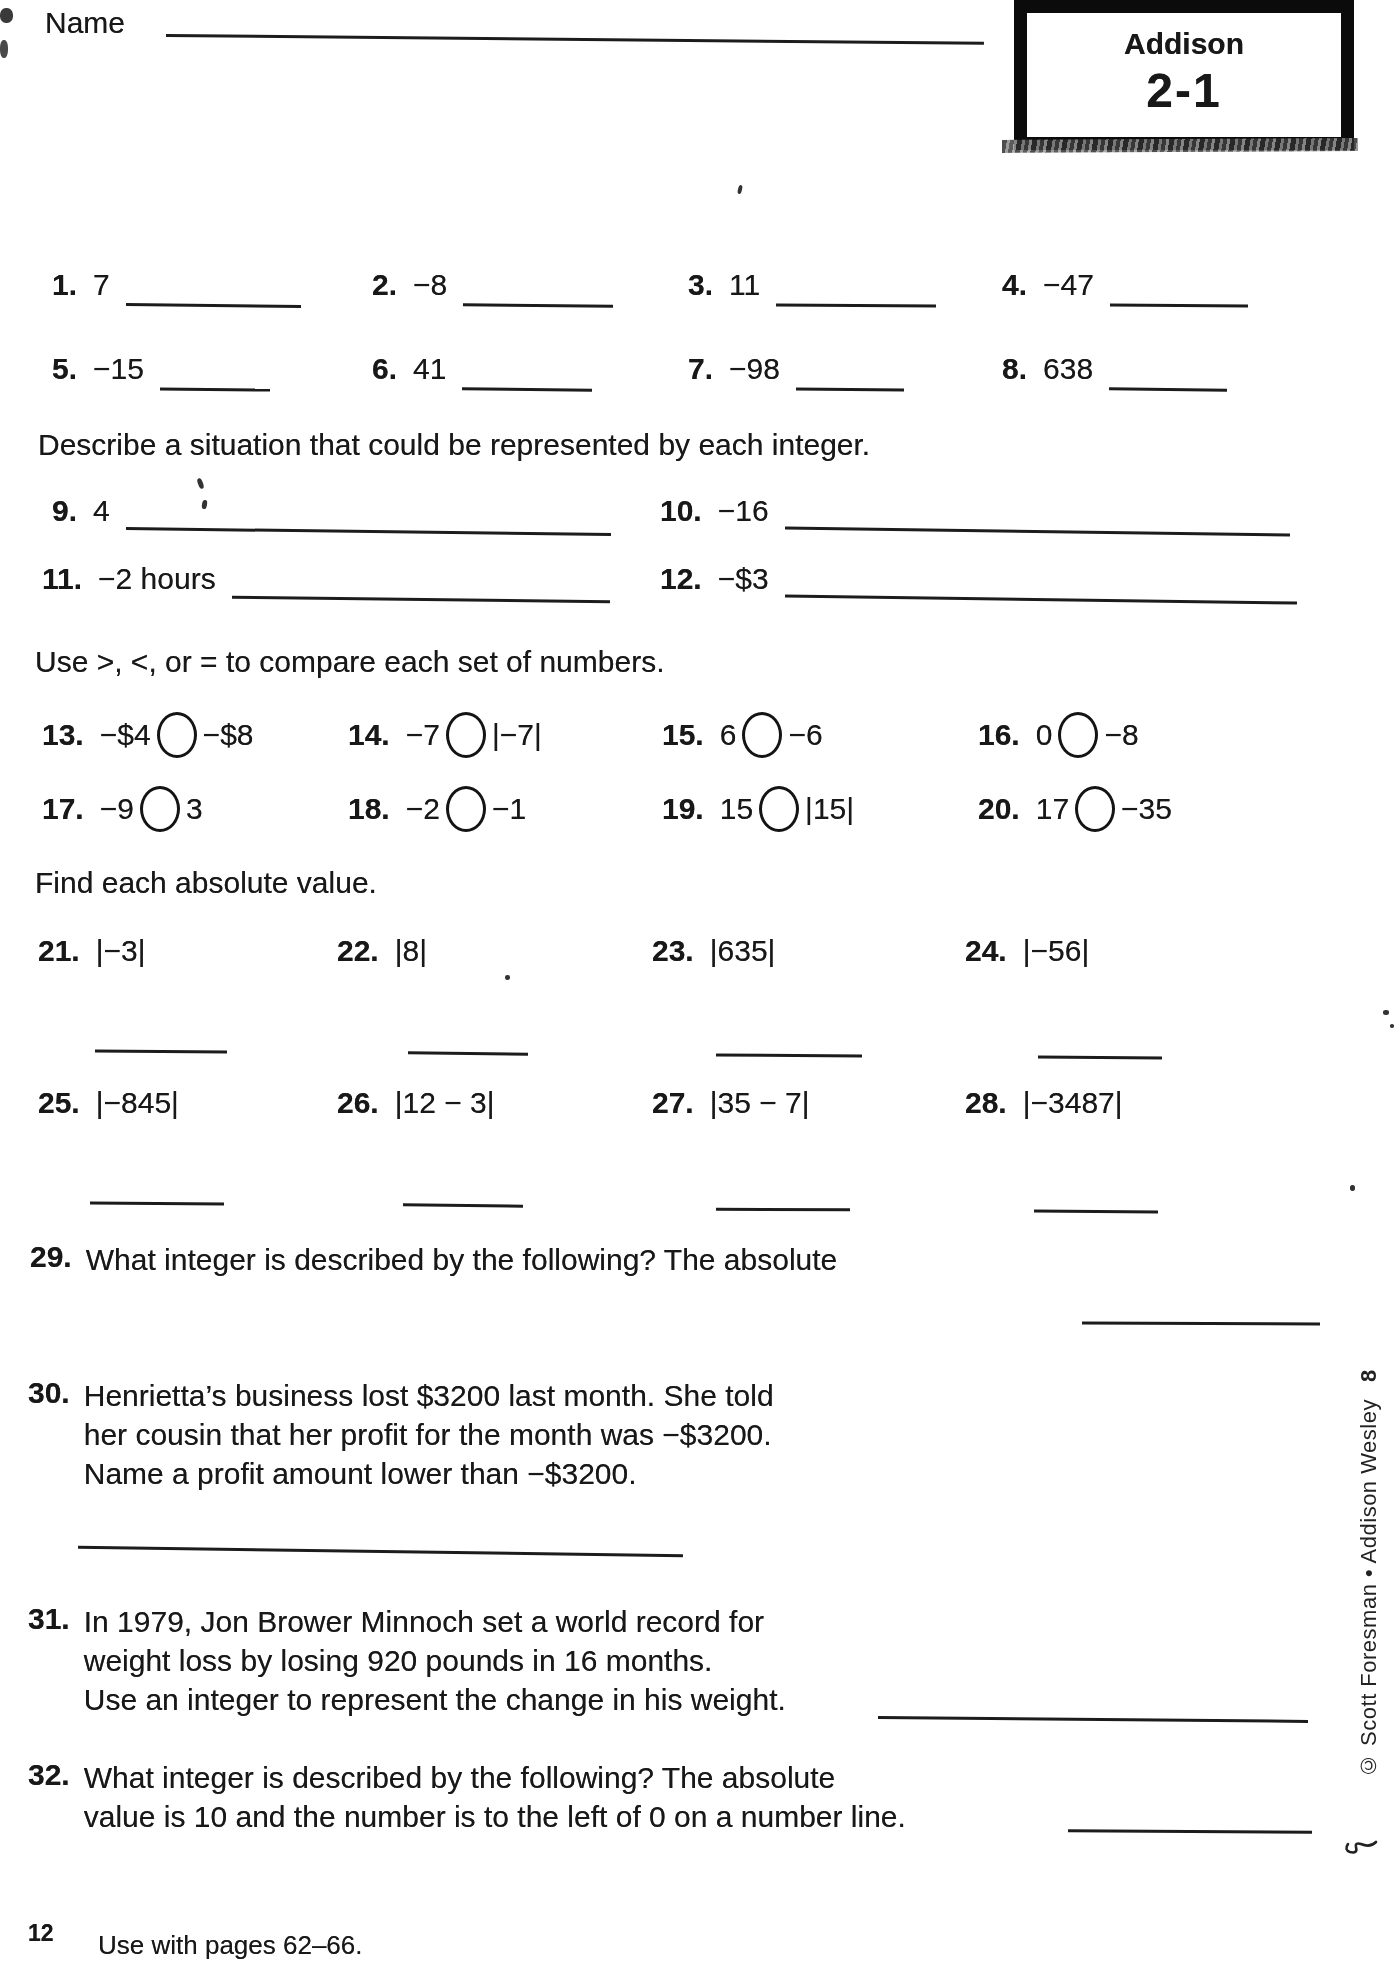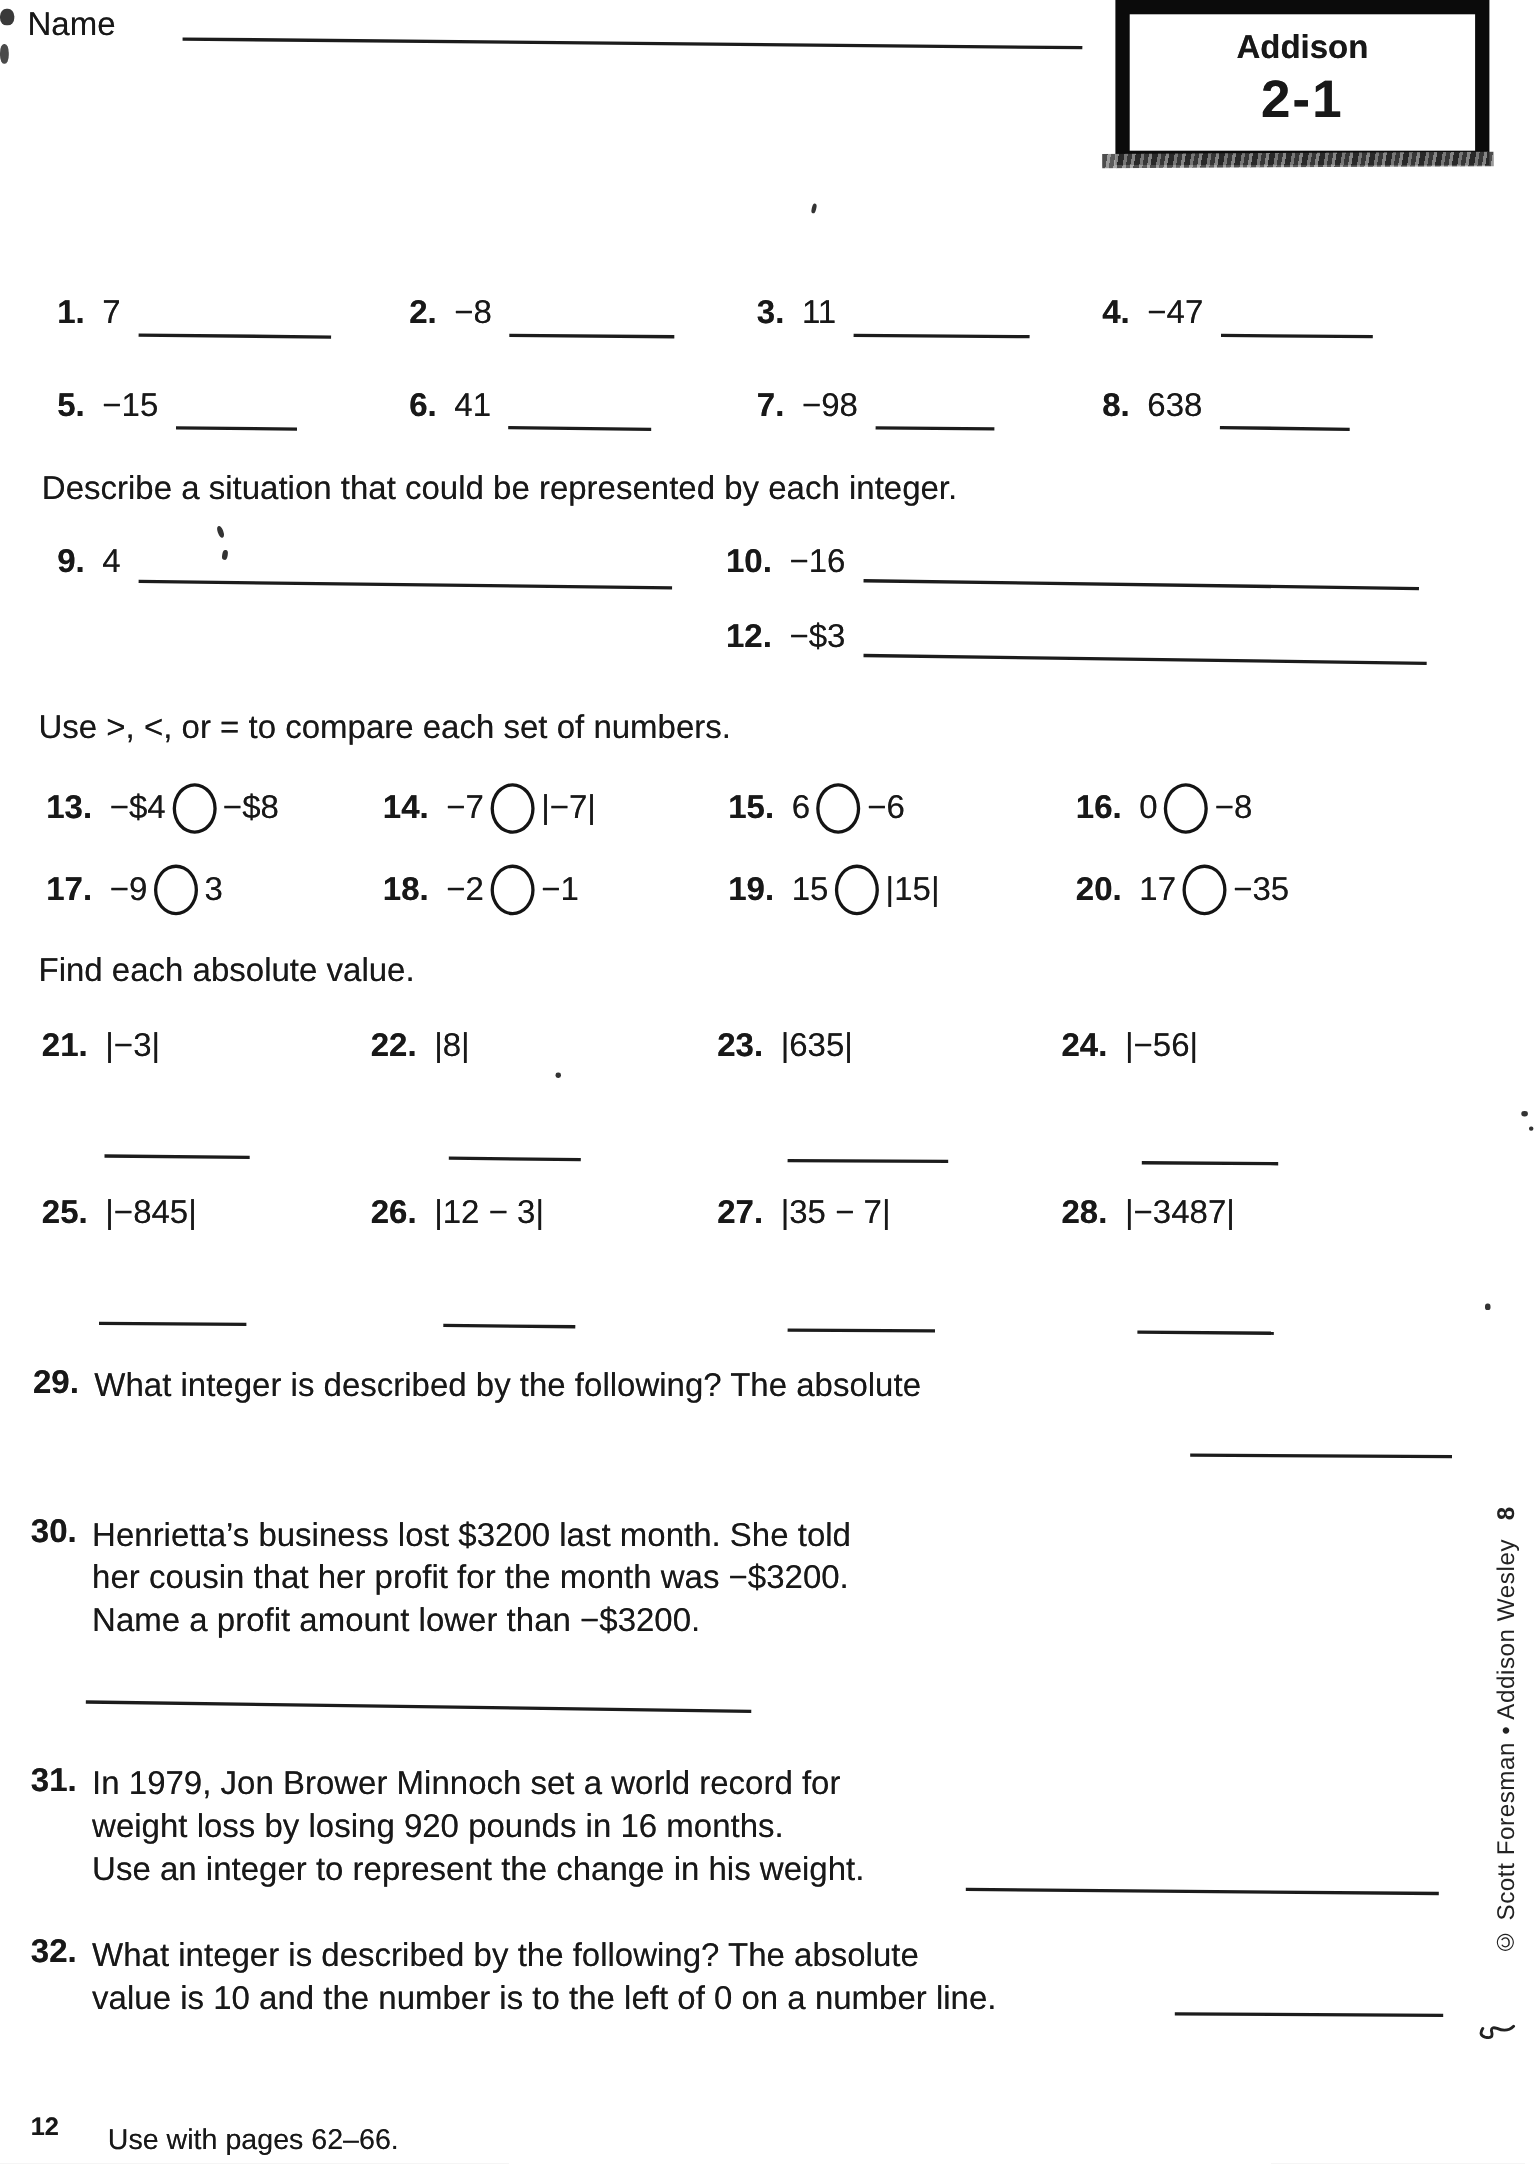--- a/index.html
+++ b/index.html
@@ -61,21 +61,21 @@
   <div class="speck abs" style="left:1390px;top:1024px;width:4px;height:4px;"></div>
   <div class="speck abs" style="left:1350px;top:1185px;width:5px;height:6px;"></div>
 
   <div class="speck abs" style="left:198px;top:478px;width:5px;height:11px;transform:rotate(-20deg);"></div>
   <div class="speck abs" style="left:202px;top:500px;width:5px;height:9px;transform:rotate(10deg);"></div>
 
   <svg class="abs" style="left:1342px;top:1834px;" width="44" height="30" viewBox="0 0 44 30">
     <path d="M6 10 Q2 16 8 18 Q16 20 14 13 Q13 8 19 10 Q28 14 34 8" fill="none" stroke="#222" stroke-width="2.6" stroke-linecap="round"></path>
   </svg>
 
-  <span class="abs lbl" style="left:25px;top:6px;text-align:center;">Name</span>
+  <span class="abs lbl" style="left:45px;top:6px;text-align:center;">Name</span>
   <div class="vline" style="left:166px;top:34px;width:818px;transform:rotate(.55deg);transform-origin:left top;"></div>
 
   <div class="pbox">
     <span class="plabel">Addison</span>
     <span class="pnum">2-1</span>
   </div>
   <div class="ragged"></div>
 
 
 
@@ -126,20 +126,25 @@
   <div class="prob" style="left:52px;top:494px;">
     <span class="num">9.</span>
     <span>4</span>
     <span class="blank" style="width:485px;transform:rotate(.7deg);"></span>
   </div>
   <div class="prob" style="left:660px;top:494px;">
     <span class="num">10.</span>
     <span>−16</span>
     <span class="blank" style="width:505px;transform:rotate(.8deg);"></span>
   </div>
+  <div class="prob" style="left:42px;top:562px;">
+    <span class="num">11.</span>
+    <span>−2 hours</span>
+    <span class="blank" style="width:378px;transform:rotate(.7deg);"></span>
+  </div>
   <div class="prob" style="left:660px;top:562px;">
     <span class="num">12.</span>
     <span>−$3</span>
     <span class="blank" style="width:512px;transform:rotate(.8deg);"></span>
   </div>
 
   <div class="abs instr" style="left:35px;top:645px;">Use &gt;, &lt;, or = to compare each set of numbers.</div>
 
   <div class="prob cmp" style="left:42px;top:712px;">
     <span class="num">13.</span>

